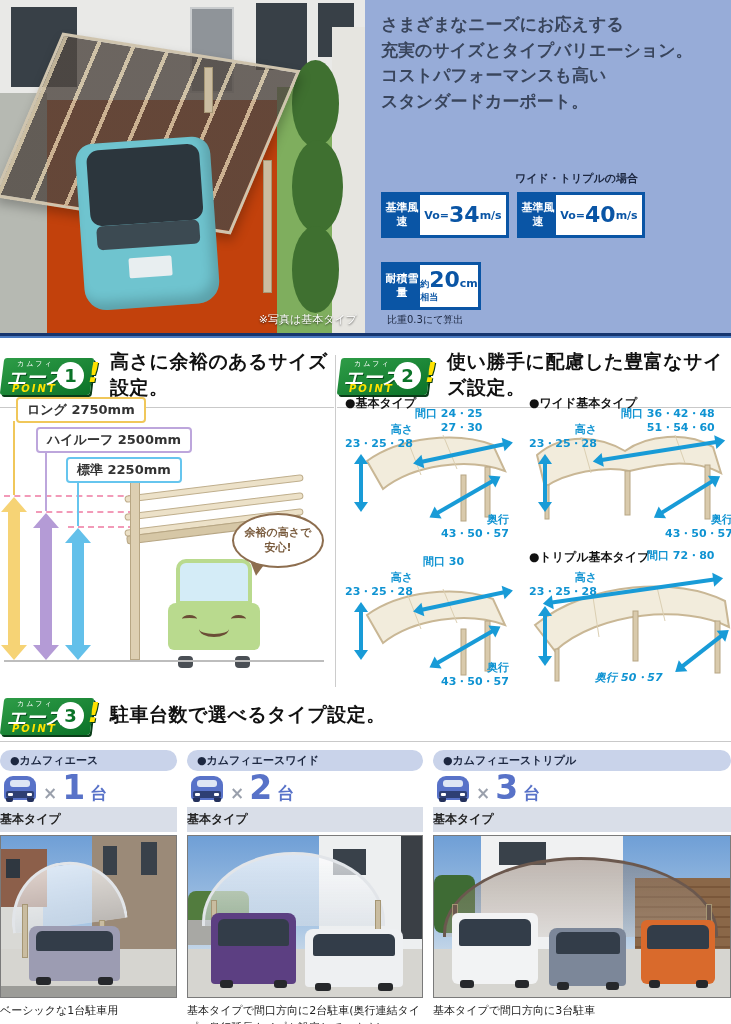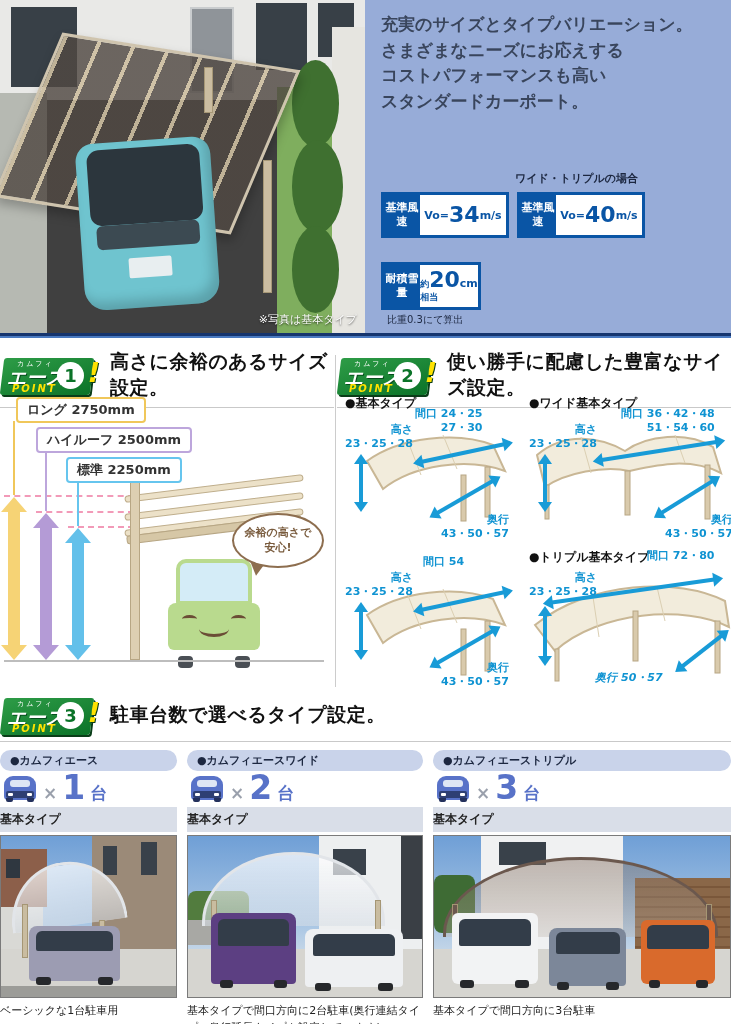--- a/index.html
+++ b/index.html
@@ -2,21 +2,21 @@
 <html><head>
 <meta charset="utf-8">
 <style>
   * { box-sizing:border-box; margin:0; padding:0; }
   html,body { background:#fff; }
   body {
     width:731px; height:1024px; position:relative; overflow:hidden;
     font-family:"DejaVu Sans","Liberation Sans",sans-serif; color:#222;
   }
   
-  .hero-photo { position:absolute; left:0; top:0; width:365px; height:333px; background:#404040; overflow:hidden; }
+  .hero-photo { position:absolute; left:0; top:0; width:365px; height:333px; background:#c2410c; overflow:hidden; }
   .hp-house { position:absolute; left:0; top:0; width:100%; height:30%; background:#e9e9e7; }
   .hp-win { position:absolute; background:#384047; }
   .hp-door { position:absolute; left:52%; top:2%; width:12%; height:26%; background:#8f9499; border:2px solid #c9ccce; }
   .hp-gravel { position:absolute; left:0; top:28%; width:13%; height:72%; background:#b6b9b2; }
   .hp-wall { position:absolute; right:0; top:8%; width:9%; height:92%; background:#e6e5e0; }
   .hp-grass { position:absolute; right:9%; top:26%; width:15%; height:74%; background:#7fae5e; }
   .hp-hedge { position:absolute; background:#3f7030; border-radius:50%; }
   .hp-roof {
     position:absolute; left:7%; top:14%; width:66%; height:52%;
     transform:rotate(9deg) skewX(-14deg);
@@ -154,22 +154,22 @@
     <div class="hp-car-body"></div>
     <div class="hp-car-glass"></div>
     <div class="hp-car-shield"></div>
     <div class="hp-car-plate"></div>
   </div>
   <div class="hp-caption">※写真は基本タイプ</div>
 </div>
 
 <div class="hero-panel">
   <div class="headline">
+    <div>さまざまなニーズにお応えする</div>
     <div>充実のサイズとタイプバリエーション。</div>
-    <div>さまざまなニーズにお応えする</div>
     <div>コストパフォーマンスも高い</div>
     <div>スタンダードカーポート。</div>
   </div>
   <div class="spec-note">ワイド・トリプルの場合</div>
 
   <div class="spec-badge b1">
     <div class="spec-label">基準風速</div>
     <div class="spec-value">
       <span class="v-prefix">Vo=</span>
       <span class="v-num">34</span>
@@ -315,21 +315,21 @@
 
     <div class="diag" style="left:8px;top:204px;width:180px;height:144px;">
       <div class="diag-name"></div>
       <svg width="180" height="120" viewBox="0 0 180 120">
         <path d="M22 50 C55 26 112 20 148 34 L160 60 C122 46 68 54 38 78 Z" fill="#f2ecdc" stroke="#c9b795" stroke-width="2"></path>
         <line x1="62" y1="28" x2="76" y2="64" stroke="#dbcfb2"></line>
           <line x1="98" y1="24" x2="112" y2="58" stroke="#dbcfb2"></line>
         <rect x="140" y="56" width="5" height="50" fill="#d9caac" stroke="#b7a684"></rect>
         <rect x="116" y="64" width="5" height="46" fill="#d9caac" stroke="#b7a684"></rect>
       </svg>
-      <div class="dim-label" style="left:78px;top:6px;"><span>間口 54</span><span class="l2"></span></div>
+      <div class="dim-label" style="left:78px;top:6px;"><span>間口 30</span><span class="l2"></span></div>
       <div class="darrow" style="left:76px;top:50px;width:84px;transform:rotate(-12deg);"></div>
       <div class="dim-label" style="left:0;top:22px;"><span>高さ</span><span class="l2" style="padding-left:0;">23・25・28</span></div>
       <div class="varrow" style="left:14px;top:62px;height:40px;"></div>
       <div class="darrow" style="left:88px;top:96px;width:64px;transform:rotate(-30deg);"></div>
       <div class="dim-label" style="left:96px;top:112px;"><span>奥行</span><span class="l2" style="padding-left:0;">43・50・57</span></div>
     </div>
 
     <div class="diag" style="left:192px;top:204px;width:204px;height:144px;">
       <div class="diag-name">●トリプル基本タイプ</div>
       <svg width="204" height="120" viewBox="0 0 204 120">

